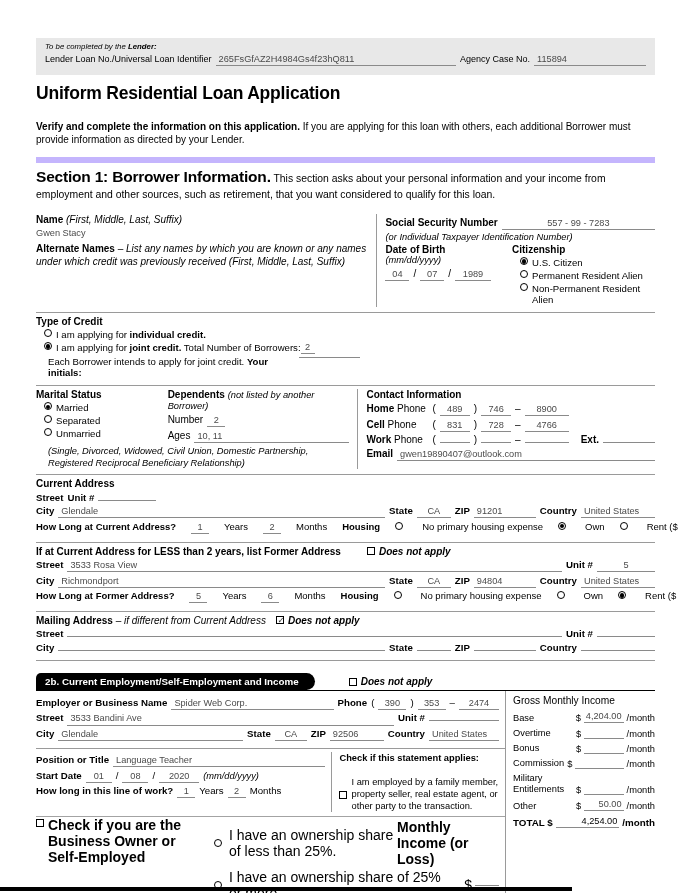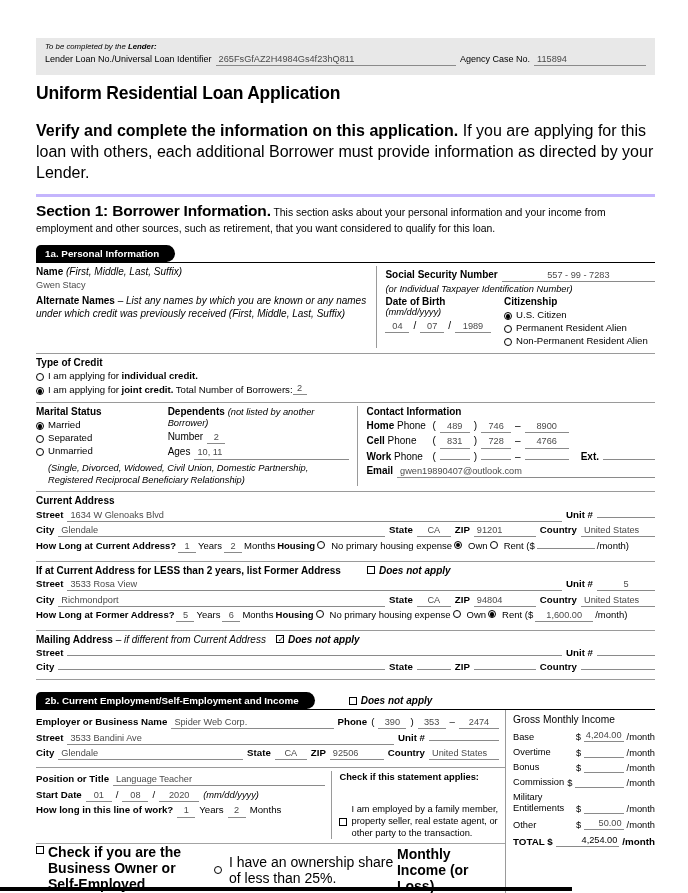--- a/index.html
+++ b/index.html
@@ -15,22 +15,22 @@
         color:#4a4a4a;display:inline-block;line-height:1.1;white-space:nowrap}
   .grow{flex:1 1 auto}
   .c{text-align:center}
   .fline{display:flex;align-items:baseline;gap:4px;margin:2.5px 0}
 
   .lender-box{background:#e8e8e8;padding:4px 9px 7px;margin-bottom:8px}
   .lender-note{font-size:7.8px;font-style:italic;margin-bottom:2px}
   .lbl9{font-size:9px;white-space:nowrap}
 
   h1{font-size:17.5px;margin:8px 0 5px;letter-spacing:-.2px}
-  .intro{font-size:16px;line-height:1.32;margin:16px 0 11px}
-  .sec-head{border-top:3px solid #c4b5fd;padding-top:4px;margin-bottom:9px;font-size:10.4px;line-height:1.34}
+  .intro{font-size:10px;line-height:1.32;margin:16px 0 11px}
+  .sec-head{border-top:6px solid #c4b5fd;padding-top:4px;margin-bottom:9px;font-size:10.4px;line-height:1.34}
   .sec-title{font-size:15.5px;font-weight:bold;letter-spacing:-.2px}
 
   .tab-row{display:flex;align-items:flex-end;border-bottom:1.5px solid #000}
   .tab{display:inline-block;background:#000;color:#fff;font-weight:bold;font-size:9.8px;
        padding:3px 16px 3px 9px;border-radius:7px 12px 12px 0;white-space:nowrap}
   .tab-dna{margin-left:34px;margin-bottom:3px;display:flex;align-items:center}
 
   .grid{border-bottom:1px solid #9a9a9a}
   .grid .row{padding:3px 0 5px}
   .grid .row + .row{border-top:1px solid #9a9a9a}
@@ -38,33 +38,33 @@
   .col-l{width:55%;padding-right:8px}
   .col-r{flex:1;border-left:1px solid #9a9a9a;padding-left:8px}
 
   .radio{display:inline-block;width:8px;height:8px;border:1.2px solid #000;border-radius:50%;
          margin-right:4px;flex:none;position:relative}
   .radio.checked::after{content:"";position:absolute;left:1.1px;top:1.1px;width:4.2px;height:4.2px;
          border-radius:50%;background:#000}
   .checkbox{display:inline-block;width:8px;height:8px;border:1.2px solid #000;margin-right:4px;
          flex:none;position:relative}
   .checkbox.checked::after{content:"✓";position:absolute;left:.5px;top:-2.5px;font-size:8.5px;color:#3a3a3a}
-  .opt{display:flex;align-items:flex-end;margin:2px 0;font-size:9.6px}
-
-  .dob-cit{display:flex;margin-top:2px}
+  .opt{display:flex;align-items:flex-start;margin:2px 8px;font-size:9.6px}
+
+  .dob-cit{display:flex;gap:8px;margin-top:2px}
   .dob{width:44%}
   .cit{flex:1}
   .mar-cols{display:flex}
   .mar-l{width:42%}
   .mar-r{flex:1}
   .note{font-size:9.3px;font-style:italic;margin-left:12px;line-height:1.3}
   .indent{margin-left:12px}
 
   .addr-line{display:flex;align-items:baseline;gap:4px;margin:2.5px 0;font-size:9.7px}
-  .howlong{font-size:9.5px;gap:2px;flex-wrap:nowrap;white-space:nowrap}
+  .howlong{font-size:9.5px;gap:15px;flex-wrap:nowrap;white-space:nowrap}
 
   .b1b{margin-top:12px}
   .b1b-body{display:flex;border-bottom:1px solid #9a9a9a}
   .b1b-left{flex:1;padding-top:1px}
   .emp-block{padding:2px 6px 4px 0}
   .pos-cols{display:flex;border-top:1px solid #9a9a9a;padding:3px 0 4px}
   .pos-l{width:63%;padding-right:6px}
   .pos-r{flex:1;border-left:1px solid #9a9a9a;padding-left:7px;font-size:9.3px;line-height:1.3}
   .owner-row{border-top:1px solid #a3a3a3;padding:0 6px 6px 0;display:flex;gap:6px;font-size:14px}
   .owner-check{width:172px;display:flex;align-items:flex-start}
@@ -103,23 +103,20 @@
 
   <h1>Uniform Residential Loan Application</h1>
   <p class="intro">
     <span class="b">Verify and complete the information on this application.</span><span> If you are applying for this loan with others, each additional Borrower must provide information as directed by your Lender.</span>
   </p>
 
   <div class="sec-head">
     <span class="sec-title">Section 1: Borrower Information.</span><span> This section asks about your personal information and your income from employment and other sources, such as retirement, that you want considered to qualify for this loan.</span>
   </div>
 
-  <div class="tab-row">
-    <span class="tab">1a. Personal Information</span>
-  </div>
 
   <div class="grid">
 
     <div class="row cols">
       <div class="col-l">
         <div>
           <span class="b">Name</span>
           <span class="it">(First, Middle, Last, Suffix)</span>
         </div>
         <div class="val" style="margin:3px 0 4px">Gwen Stacy</div>
@@ -170,20 +167,24 @@
         <div class="b">Type of Credit</div>
         <div class="opt">
           <span class="radio"></span>
           <span><span>I am applying for </span><span class="b">individual credit.</span></span>
         </div>
         <div class="opt">
           <span class="radio checked"></span>
           <span><span>I am applying for </span><span class="b">joint credit.</span><span> Total Number of Borrowers:</span></span>
           <span class="fill c" style="min-width:14px">2</span>
         </div>
+        <div class="opt indent">
+          <span><span>Each Borrower intends to apply for joint credit. </span><span class="b">Your initials:</span></span>
+          <span class="fill" style="width:62px"></span>
+        </div>
       </div>
     </div>
 
     <div class="row cols">
       <div class="col-l">
         <div class="mar-cols">
           <div class="mar-l">
             <div class="b">Marital Status</div>
             <div class="opt">
               <span class="radio checked"></span>
@@ -250,21 +251,20 @@
           <span class="b">Email</span>
           <span class="fill grow">gwen19890407@outlook.com</span>
         </div>
       </div>
     </div>
 
     <div class="row">
       <div class="b">Current Address</div>
       <div class="addr-line">
         <span class="b">Street</span>
-        <span class="fill grow">1634 W Glenoaks Blvd</span>
         <span class="b">Unit #</span>
         <span class="fill" style="width:58px"></span>
       </div>
       <div class="addr-line">
         <span class="b">City</span>
         <span class="fill grow">Glendale</span>
         <span class="b">State</span>
         <span class="fill c" style="width:34px">CA</span>
         <span class="b">ZIP</span>
         <span class="fill" style="width:62px">91201</span>
@@ -418,21 +418,21 @@
             <div class="addr-line">
               <span class="b">How long in this line of work?</span>
               <span class="fill c" style="min-width:18px">1</span>
               <span>Years</span>
               <span class="fill c" style="min-width:18px">2</span>
               <span>Months</span>
             </div>
           </div>
           <div class="pos-r">
             <div class="b">Check if this statement applies:</div>
-            <div style="display:flex;align-items:center;margin-top:20px">
+            <div style="display:flex;align-items:center;margin-top:12px">
               <span class="checkbox" style="margin-top:2px"></span>
               <span>I am employed by a family member, property seller, real estate agent, or other party to the transaction.</span>
             </div>
           </div>
         </div>
 
         <div class="owner-row">
           <div class="owner-check">
             <span class="checkbox" style="margin-top:2px"></span>
             <span class="b">Check if you are the Business Owner or Self-Employed</span>

